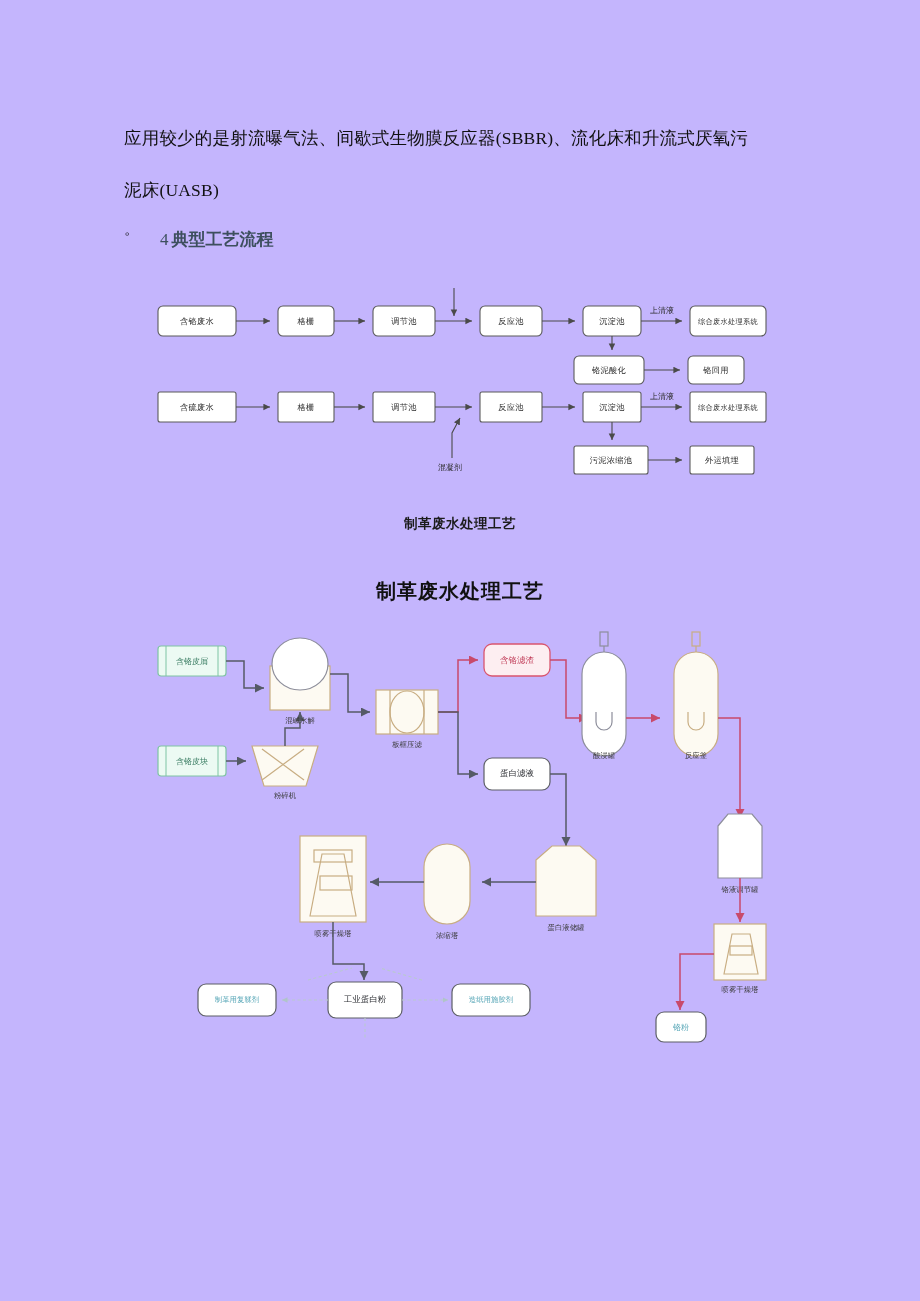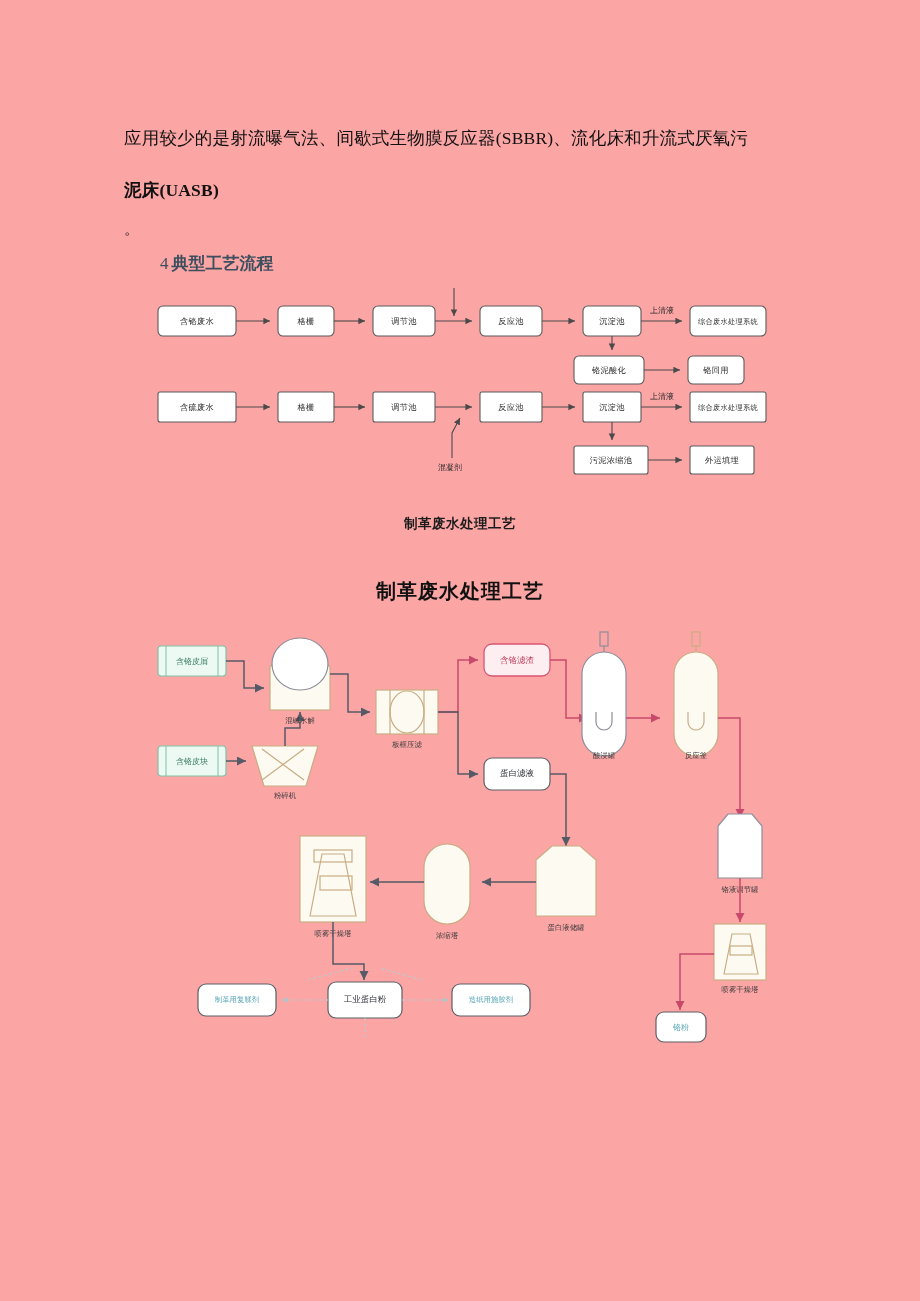--- a/index.html
+++ b/index.html
@@ -12,43 +12,43 @@
     height: 1301px;
     position: relative;
     font-family: "Liberation Serif", "DejaVu Serif", serif;
     color: #1a1a1a;
     overflow: hidden;
   }
 
   .page {
     position: absolute;
     inset: 0;
-    background: #fca5a5;
+    background: #c4b5fd;
   }
 
   
   .para {
     position: absolute;
     left: 124px;
     top: 112px;
     width: 670px;
     font-size: 17.5px;
     line-height: 52px;
     letter-spacing: 0.2px;
     color: #111;
     font-family: "Liberation Serif", "DejaVu Serif", serif;
   }
-  .para .ln2 { display: block; font-weight: bold; }
+  .para .ln2 { display: block; }
   .para .ln3 { display: block; line-height: 26px; font-size: 15px; }
 
   
   .section-h {
     position: absolute;
     left: 160px;
-    top: 252px;
+    top: 228px;
     font-size: 17px;
     font-weight: bold;
     color: #3d4f5e;
     font-family: "Liberation Sans", "DejaVu Sans", sans-serif;
   }
   .section-h .num {
     font-weight: normal;
     font-family: "Liberation Serif", "DejaVu Serif", serif;
     margin-right: 3px;
   }

